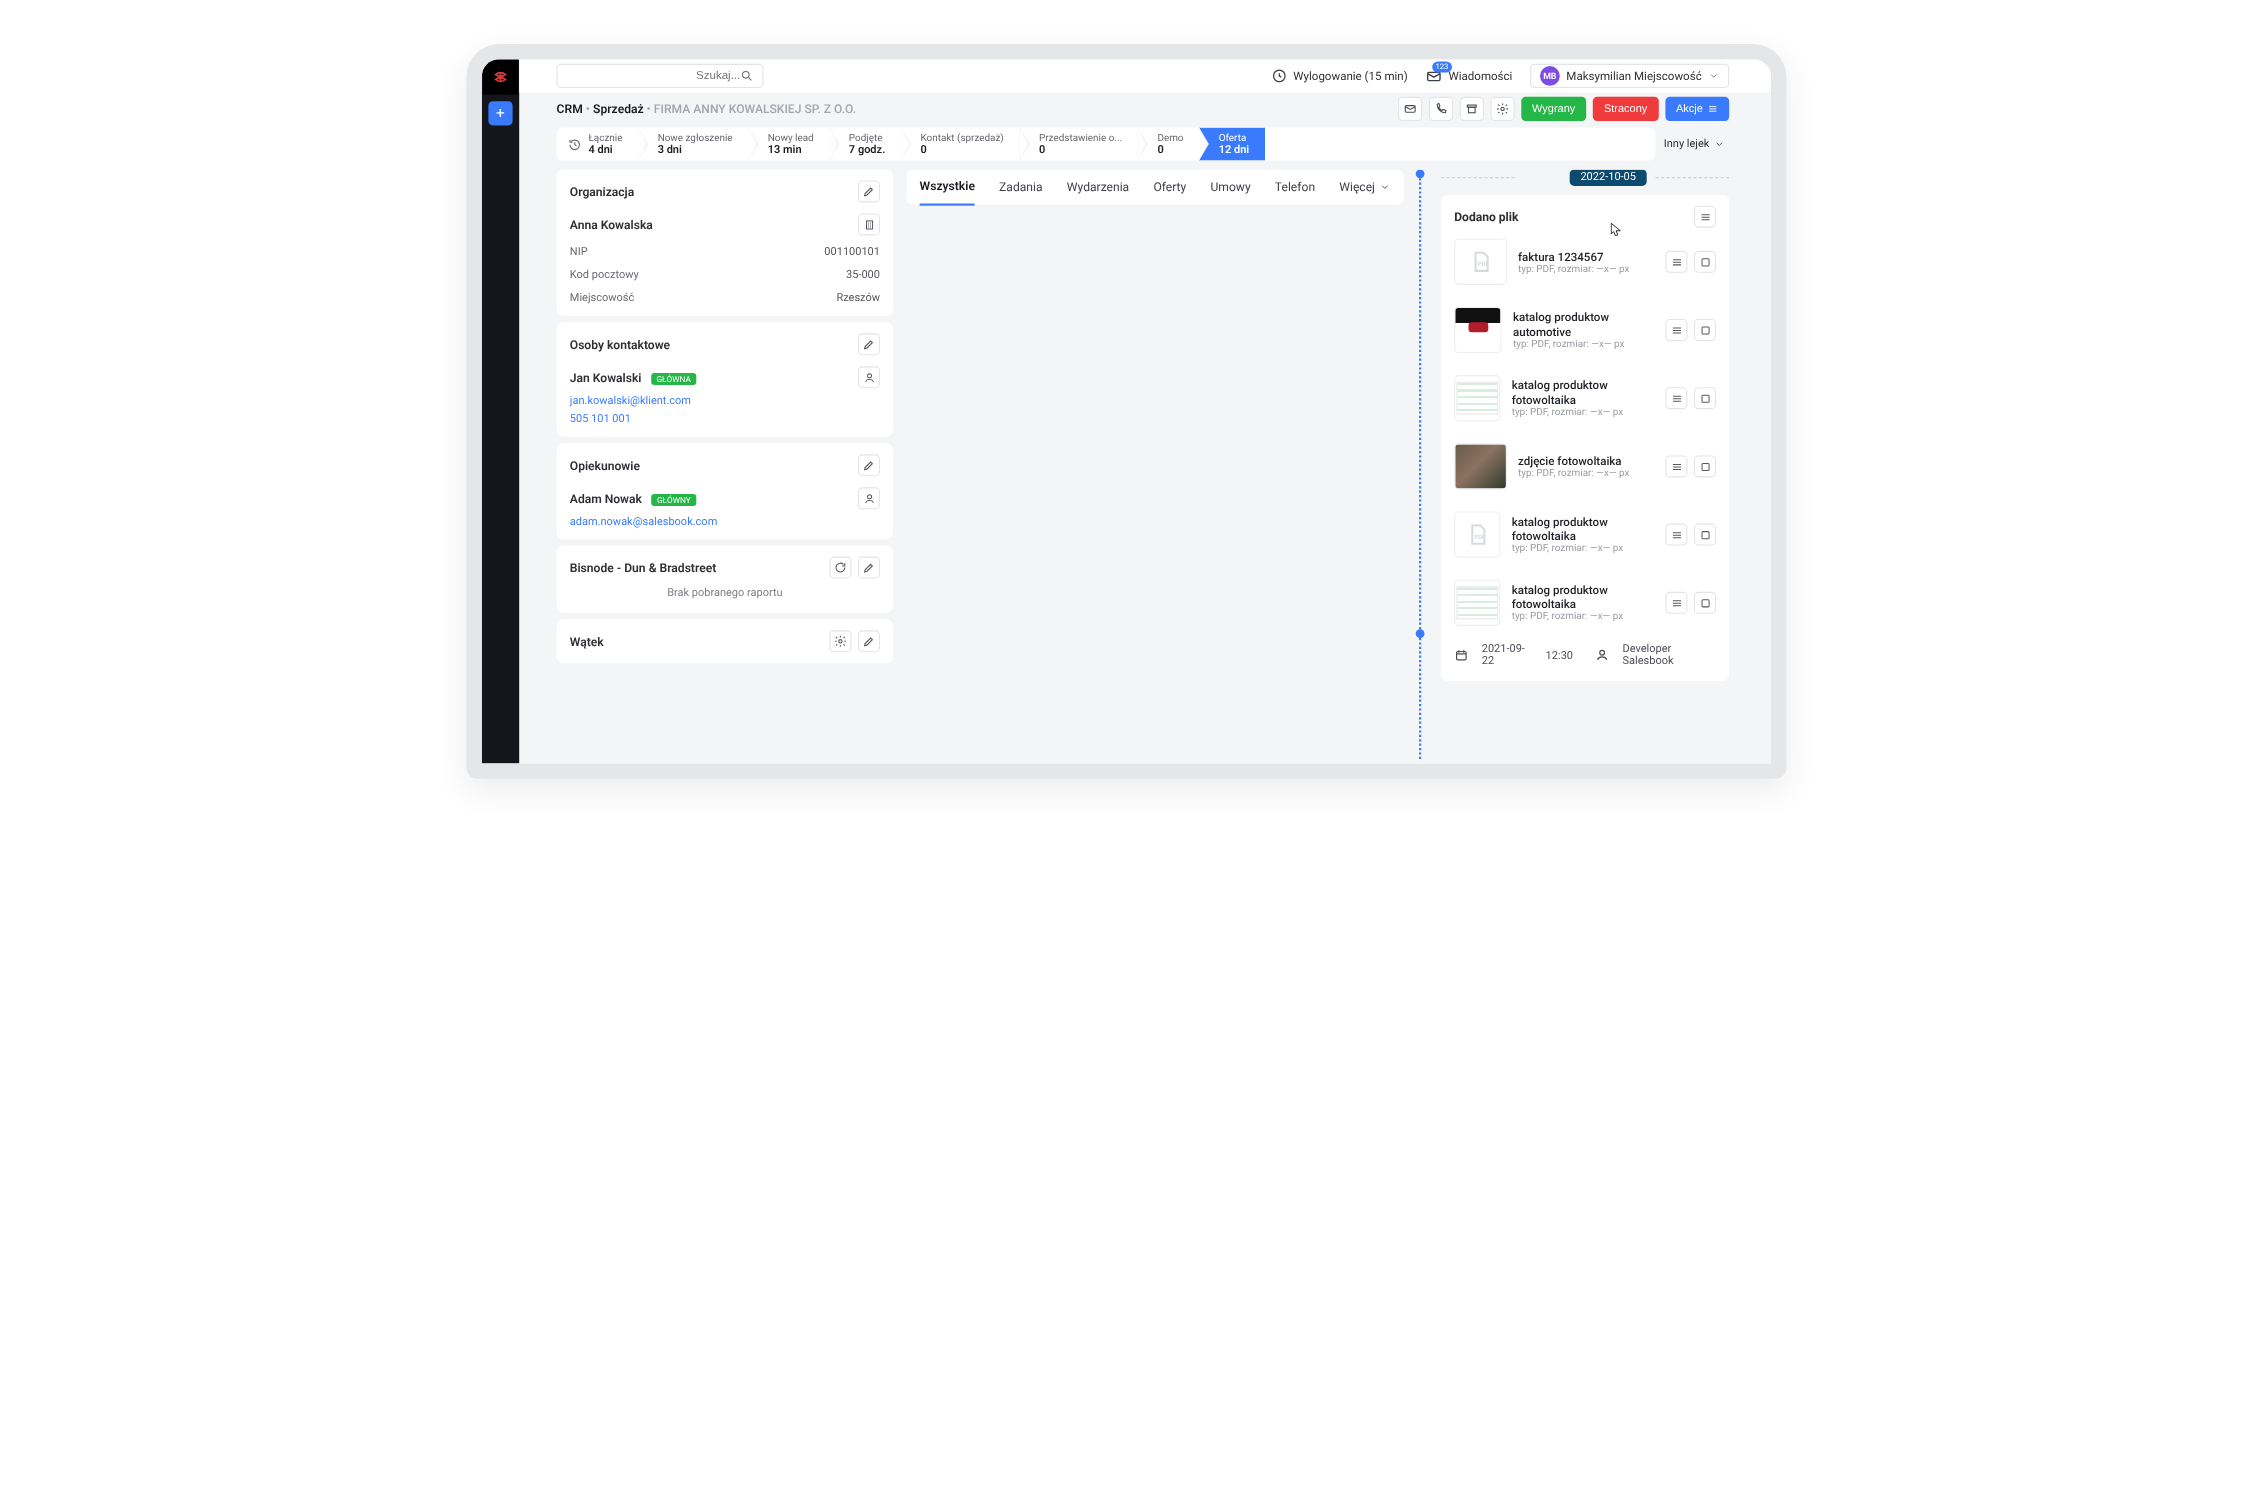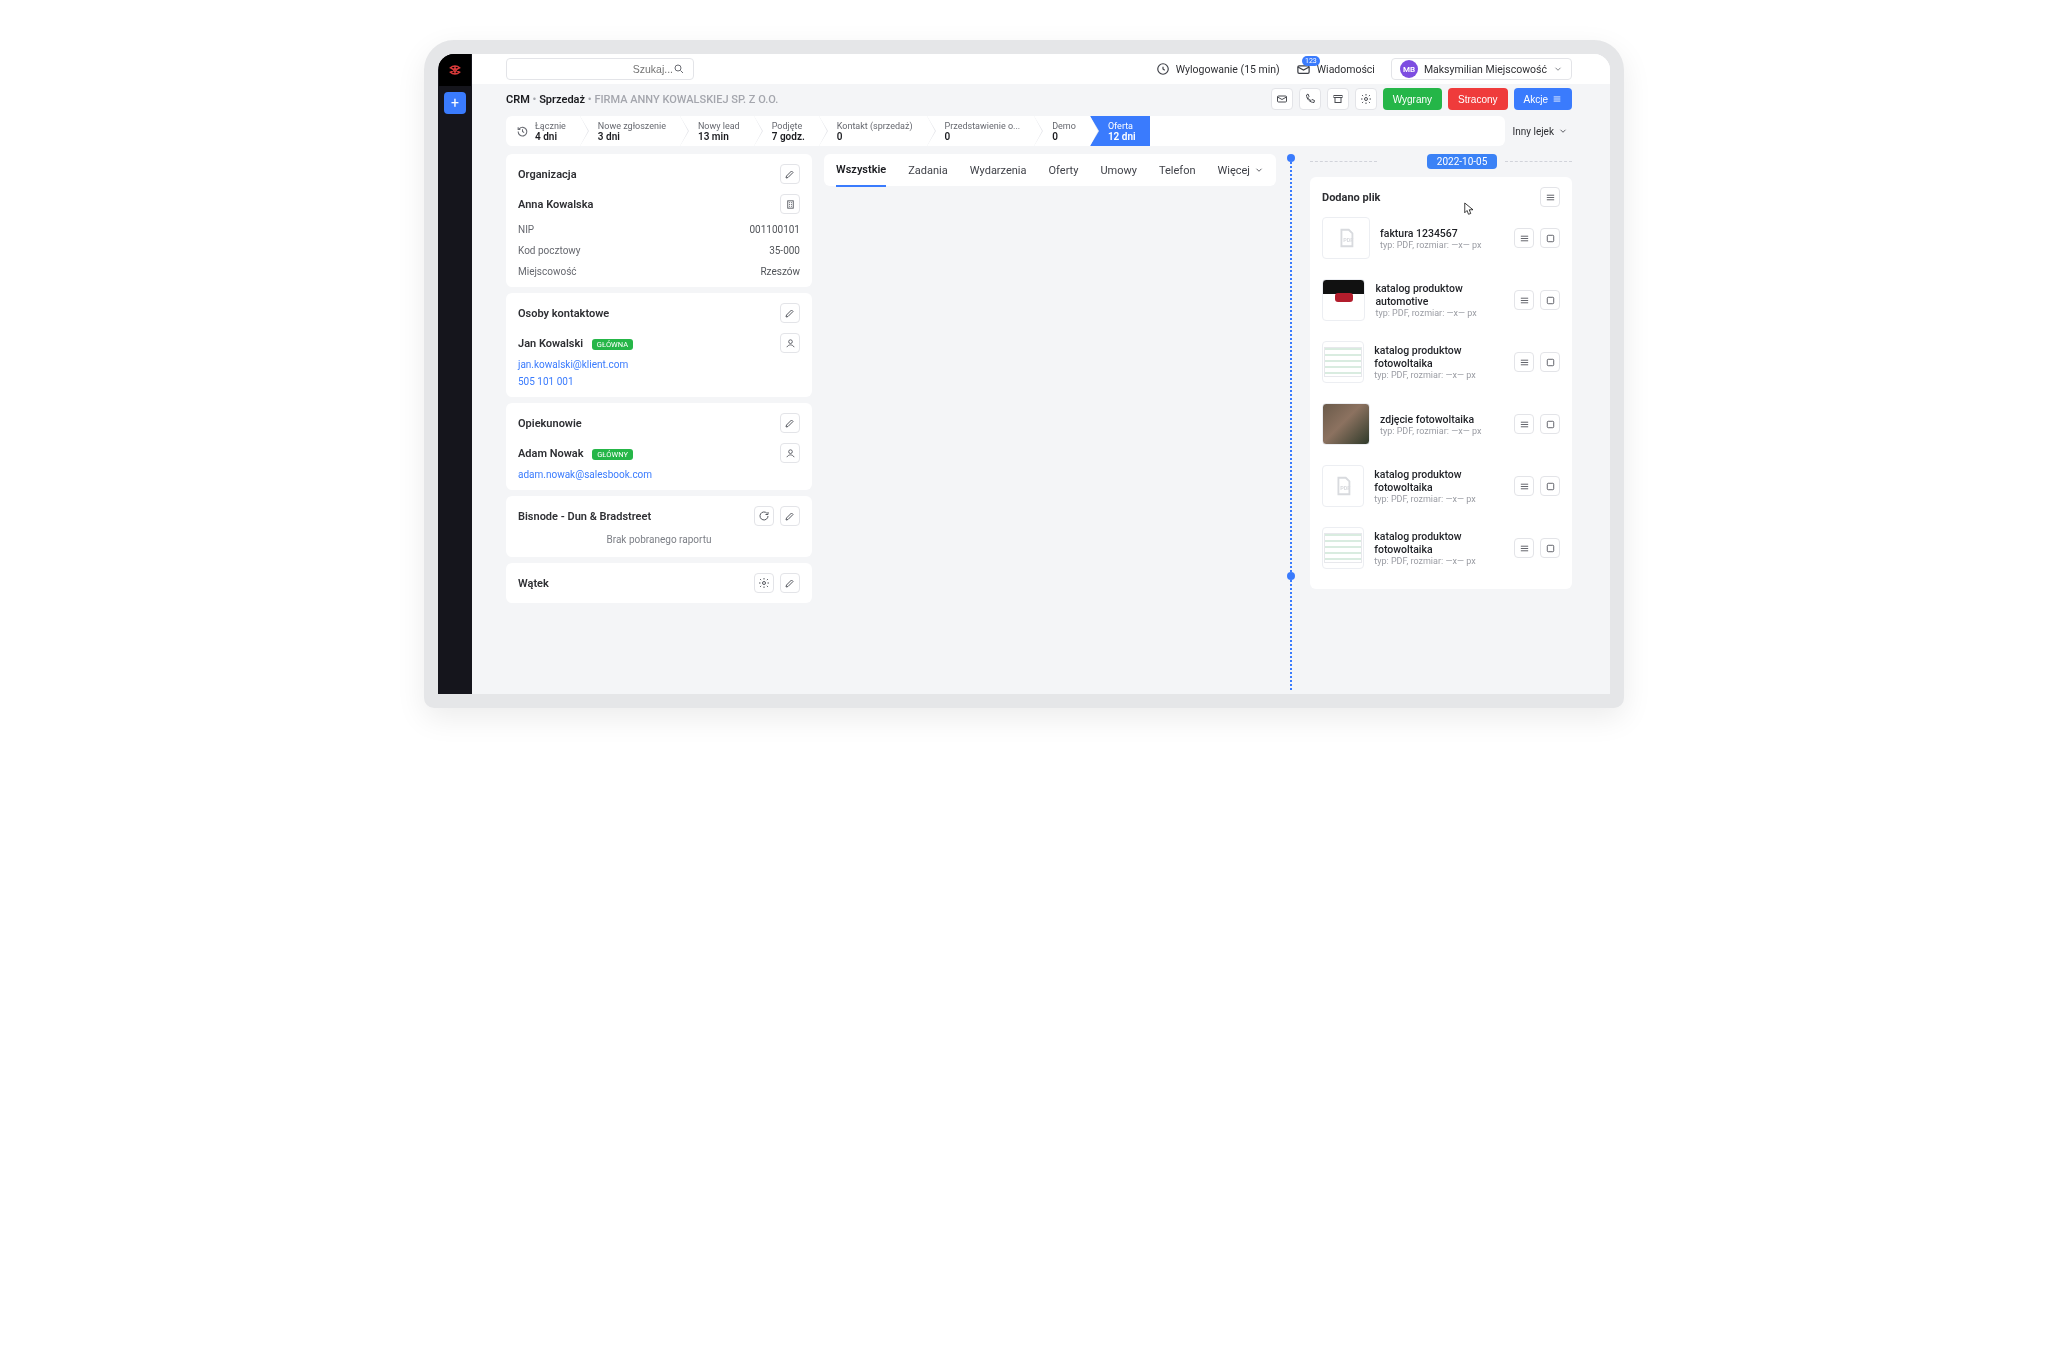--- a/index.html
+++ b/index.html
@@ -150,21 +150,21 @@
   .tab { color:#404249; padding: 9px 0; }
   .tab.active { color:#1b1c20; font-weight:600; border-bottom:2px solid #3a7bfd; }
   .tab-more { margin-left:auto; display:flex; align-items:center; gap:4px; color:#3d3f46;}
   .timeline-wrap { display:flex; gap:12px; flex:1; overflow:hidden;}
   .tl-col { width:14px; display:flex; flex-direction:column; align-items:center;}
   .tl-dot { width:8px;height:8px;border-radius:50%;background:#3a7bfd; }
   .tl-line { width:0; border-left:2px dotted #3a7bfd; flex:1 0 auto; }
   .feed { flex:1; display:flex; flex-direction:column; gap:8px;}
   .date-div { display:flex; align-items:center; gap:8px; justify-content:center; }
   .date-div::before, .date-div::after { content:""; flex:1; border-top:1px dashed #d1d3da;}
-  .date-pill { background:#3b82f6; color:#fff; border-radius:4px; font-size:10px; padding:2px 10px;margin-left:42px;}
+  .date-pill { background:#0c4a6e; color:#fff; border-radius:4px; font-size:10px; padding:2px 10px;margin-left:42px;}
   .feed-card { background:#fff; border-radius:6px; padding:10px 12px;}
   .feed-card-h { display:flex; align-items:center; justify-content:space-between;}
   .feed-card-h .t { font-weight:700; font-size:11px;}
   .file-row { display:flex; align-items:center; gap:10px; padding:10px 0; }
   .thumb { width:48px;height:42px; border:1px solid #eceef2; border-radius:4px; background:#fff;
     display:flex;align-items:center;justify-content:center;}
   .thumb.img1{ background: linear-gradient(180deg,#111 0%,#111 34%, #fff 34%, #fff 100%);}
   .thumb.img1::after{content:""; width:18px;height:9px;background:#b21d2c;border-radius:3px;position:relative;top:-3px;}
   .thumb.img2{ background:#fff; }
   .thumb.img2::after{content:"";display:block;width:36px;height:28px;
@@ -626,20 +626,37 @@
                           </svg>
                         </div>
                         <div class="sq">
                           <svg width="11" height="11" viewBox="0 0 24 24">
                             <rect x="5" y="5" width="14" height="14" rx="2" fill="none" stroke="currentColor" stroke-width="2"></rect>
                           </svg>
                         </div>
                       </div>
                     </div>
                   </div>
+                <div class="foot-row">
+                  <span class="icon14">
+                    <svg viewBox="0 0 24 24" width="13" height="13">
+                        <rect x="4" y="6" width="16" height="14" rx="2" fill="none" stroke="currentColor" stroke-width="2"></rect>
+                        <path d="M4 10h16M8 4v4M16 4v4" stroke="currentColor" stroke-width="2"></path>
+                      </svg>
+                  </span>
+                  <span>2021-09-22</span>
+                  <span>12:30</span>
+                  <span class="icon14" style="margin-left:8px;">
+                    <svg viewBox="0 0 24 24" width="13" height="13">
+                        <circle cx="12" cy="8" r="4" fill="none" stroke="currentColor" stroke-width="2"></circle>
+                        <path d="M4 20c2-4 6-5 8-5s6 1 8 5" fill="none" stroke="currentColor" stroke-width="2"></path>
+                      </svg>
+                  </span>
+                  <span>Developer Salesbook</span>
+                </div>
               </div>
             </div>
           </div>
         </div>
       </div>
     </div>
   </div>
 </div>
 
 </body></html>

